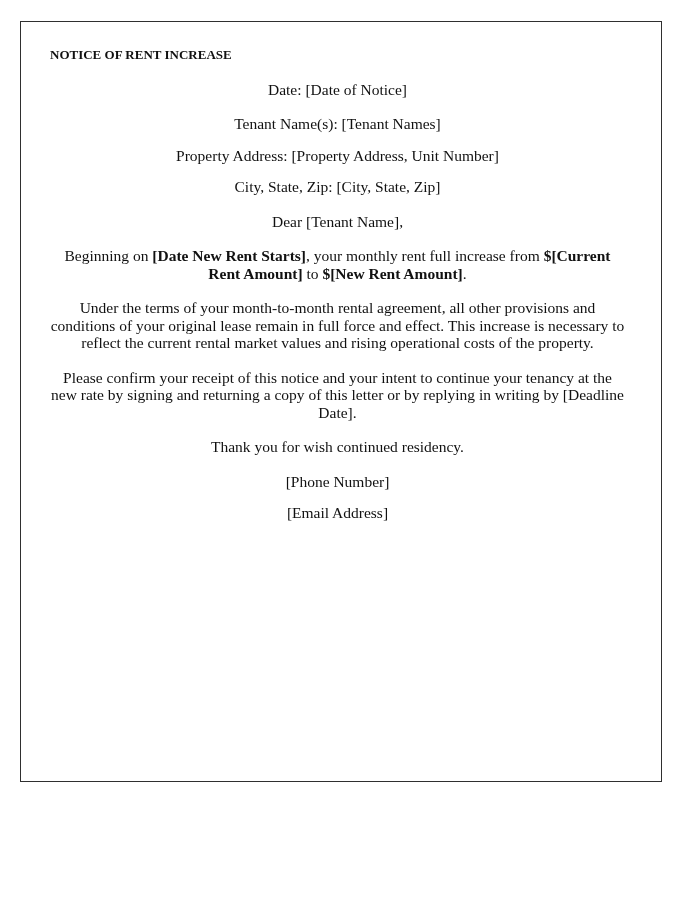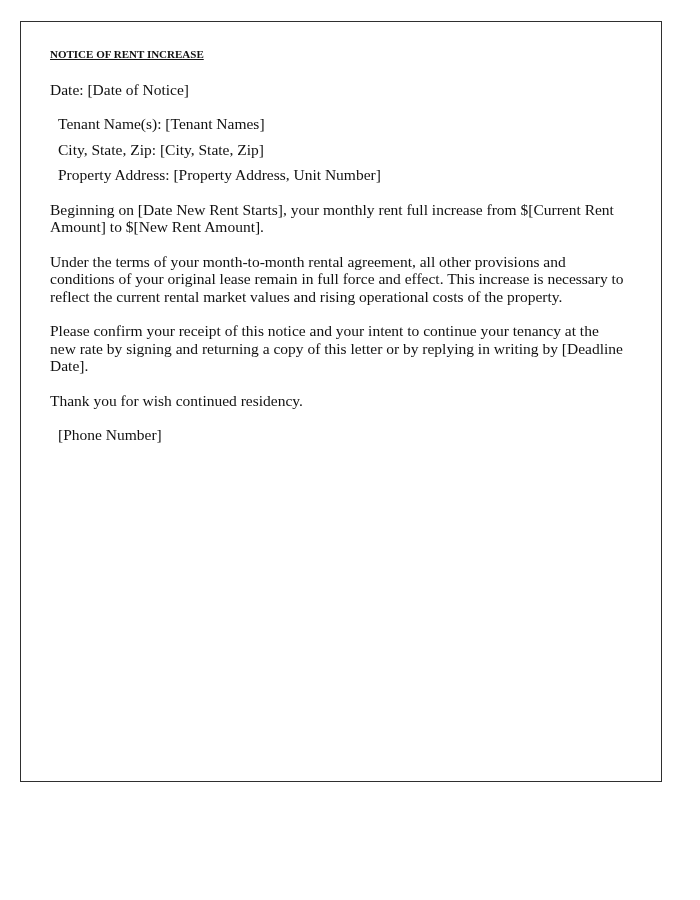--- a/index.html
+++ b/index.html
@@ -18,59 +18,61 @@
     width: 642px;
     height: 761px;
     box-sizing: border-box;
     border: 1px solid #2f2f2f;
     background: #ffffff;
     padding: 24px 36px 0 29px;
     font-size: 15.5px;
     line-height: 17.5px;
   }
   .heading {
-    font-size: 11px;
+    font-size: 13px;
     font-weight: bold;
     margin: 0 0 17px 0;
-    text-decoration: underline;
   }
   p, .block {
     margin: 0 0 17px 0;
+    text-align: center;
   }
   .line {
-    margin: 8px;
+    margin: 14px;
   }
   b, strong {
-    font-weight: normal;
+    font-weight: bold;
   }
 </style>
 </head>
 <body>
 
 <div class="letter-box">
 
   <div class="heading">NOTICE OF RENT INCREASE</div>
 
   <p>Date: [Date of Notice]</p>
 
   <div class="block">
     <div class="line">Tenant Name(s): [Tenant Names]</div>
+    <div class="line">Property Address: [Property Address, Unit Number]</div>
     <div class="line">City, State, Zip: [City, State, Zip]</div>
-    <div class="line">Property Address: [Property Address, Unit Number]</div>
   </div>
 
+  <p>Dear [Tenant Name],</p>
 
 
   <p><span>Beginning on </span><strong>[Date New Rent Starts]</strong><span>, your monthly rent full increase from </span><strong>$[Current Rent Amount]</strong><span> to </span><strong>$[New Rent Amount]</strong><span>.</span></p>
 
   <p>Under the terms of your month-to-month rental agreement, all other provisions and conditions of your original lease remain in full force and effect. This increase is necessary to reflect the current rental market values and rising operational costs of the property.</p>
 
   <p>Please confirm your receipt of this notice and your intent to continue your tenancy at the new rate by signing and returning a copy of this letter or by replying in writing by [Deadline Date].</p>
 
 
   <p>Thank you for wish continued residency.</p>
 
 
   <div class="block">
     <div class="line">[Phone Number]</div>
+    <div class="line">[Email Address]</div>
   </div>
 
 </div>
 
 </body></html>

